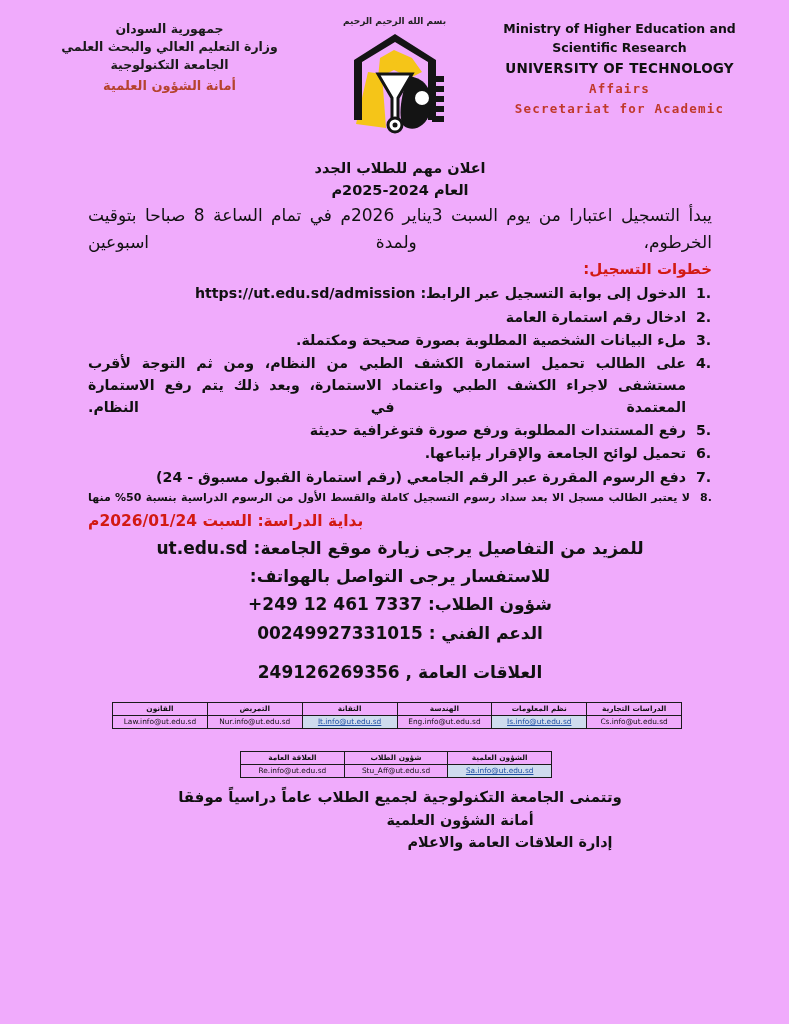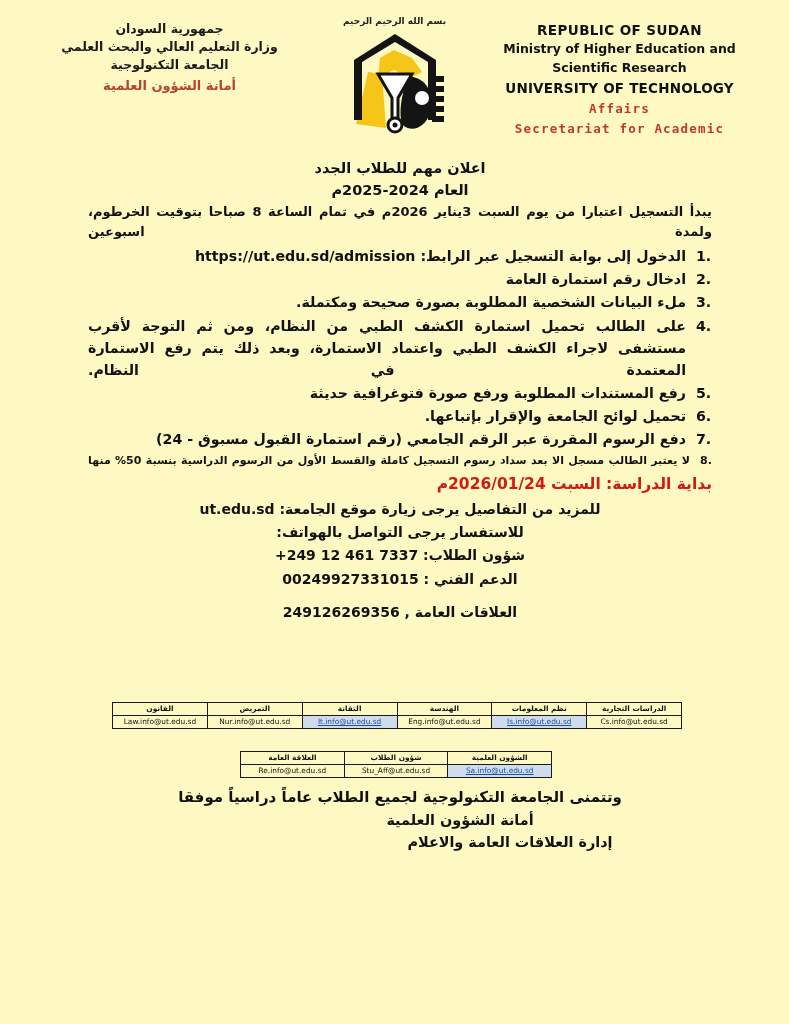--- a/index.html
+++ b/index.html
@@ -13,21 +13,21 @@
     height: 1024px;
     position: relative;
     font-family: "DejaVu Sans", "Liberation Sans", sans-serif;
     color: #111111;
     overflow: hidden;
   }
   .page {
     position: relative;
     width: 789px;
     height: 1024px;
-    background: #fef9c3;
+    background: #f0abfc;
   }
 
   
   .header {
     position: absolute;
     top: 12px;
     left: 0;
     width: 789px;
     height: 145px;
     display: flex;
@@ -130,22 +130,22 @@
     margin-top: 3px;
   }
   .red-head {
     color: #d21a13;
     font-size: 15px;
     font-weight: bold;
     line-height: 1.5;
     margin-top: 2px;
   }
   .period {
-    font-size: 13px;
-    font-weight: bold;
+    font-size: 17px;
+    font-weight: normal;
     line-height: 1.6;
     color: #111;
     text-align: justify;
     text-align-last: justify;
   }
   .steps {
     list-style: none;
     margin: 2px 0 0 0;
     padding: 0;
   }
@@ -186,26 +186,26 @@
   }
   .steps li.small .num { flex-basis: 22px; }
   .url { direction: ltr; unicode-bidi: embed; }
 
   .start-study {
     color: #d21a13;
     font-size: 15.5px;
     font-weight: bold;
     margin-top: 4px;
     line-height: 1.5;
-    text-align: right;
+    text-align: left;
   }
   .contact-block {
     margin-top: 2px;
     text-align: center;
-    font-size: 14px;
+    font-size: 17px;
     font-weight: bold;
     line-height: 1.62;
     color: #111;
   }
   .contact-block .ltr { direction: ltr; unicode-bidi: embed; }
   .contact-block .phones {
     text-align: center;
     line-height: 1.72;
   }
   .contact-block .phones .spaced { letter-spacing: 0.3px; }
@@ -324,37 +324,37 @@
 
         <path d="M42 46 L76 46 L62 70 L62 92 L56 92 L56 70 Z" fill="#ffffff" stroke="#141414" stroke-width="3"></path>
         <circle cx="59" cy="97" r="7" fill="#ffffff" stroke="#141414" stroke-width="3"></circle>
         <circle cx="59" cy="97" r="2.5" fill="#141414"></circle>
 
         <circle cx="59" cy="30" r="5" fill="#f5c518"></circle>
       </svg>
     </div>
 
     <div class="header-block header-en">
-      <div class="l1">REPUBLIC OF SUDAN</div>
       <div class="l2">Ministry of Higher Education and</div>
       <div class="l2">Scientific Research</div>
       <div class="l3">UNIVERSITY OF TECHNOLOGY</div>
       <div class="l4">Affairs</div>
       <div class="l4">Secretariat for Academic</div>
     </div>
   </div>
 
   <div class="content">
 
     <div class="title-line">اعلان مهم للطلاب الجدد</div>
     <div class="title-line">العام 2024-2025م</div>
 
 
     <div class="period">يبدأ التسجيل اعتبارا من يوم السبت 3يناير 2026م في تمام الساعة 8 صباحا بتوقيت الخرطوم، ولمدة اسبوعين</div>
 
+    <div class="red-head">خطوات التسجيل:</div>
 
     <ul class="steps">
       <li class="item-1">
         <span class="num">1.</span>
         <span class="txt"><span>الدخول إلى بوابة التسجيل عبر الرابط:</span>
           <span class="url">https://ut.edu.sd/admission</span></span>
       </li>
       <li class="item-2">
         <span class="num">2.</span>
         <span class="txt">ادخال رقم استمارة العامة</span>

